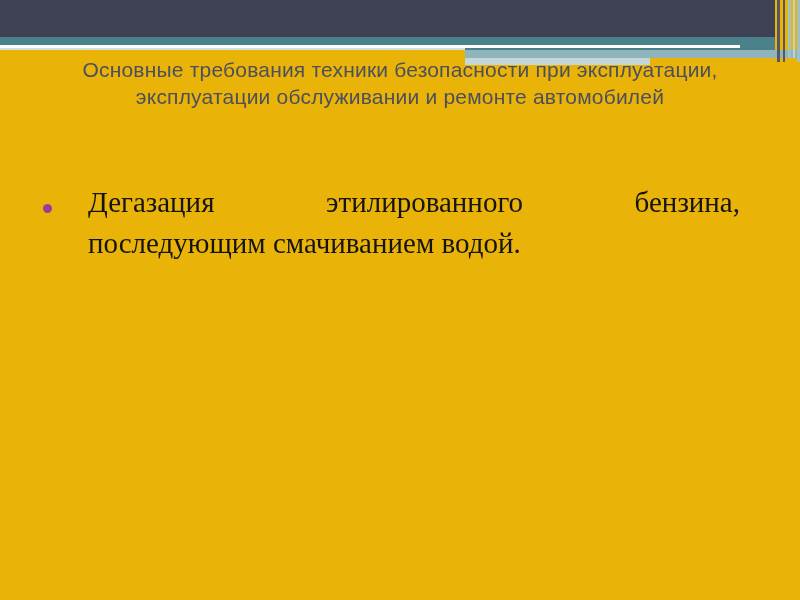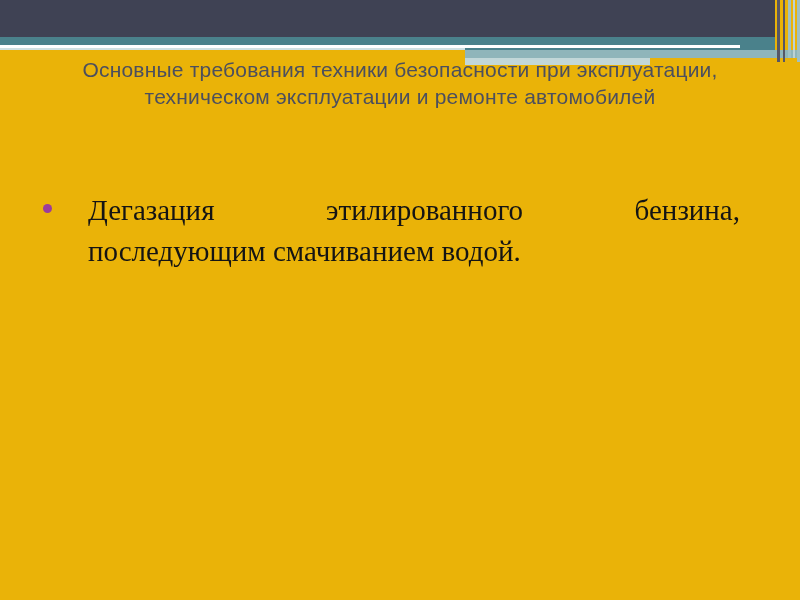--- a/index.html
+++ b/index.html
@@ -73,21 +73,21 @@
     letter-spacing: 0.2px;
   }
   
   .bullet-dot {
     position: absolute; left: 43px; top: 204px;
     width: 9px; height: 9px;
     border-radius: 50%;
     background: #9B3C9B;
   }
   .bullet-text {
-    position: absolute; left: 88px; top: 190px;
+    position: absolute; left: 88px; top: 182px;
     width: 652px;
     font-family: "Liberation Serif", "DejaVu Serif", serif;
     font-size: 29px;
     line-height: 41px;
     color: #141414;
   }
   .bullet-text .tline {
     text-align: justify;
     text-align-last: justify;
     white-space: normal;
@@ -113,21 +113,21 @@
   <div class="pinstripes">
     <div class="stripe s1"></div>
     <div class="stripe s2"></div>
     <div class="stripe s3"></div>
     <div class="stripe s4"></div>
     <div class="stripe s5"></div>
   </div>
 
   <div class="title-block">
     <div>Основные требования техники безопасности при эксплуатации,</div>
-    <div>техническом эксплуатации и ремонте автомобилей</div>
+    <div>эксплуатации обслуживании и ремонте автомобилей</div>
   </div>
 
   <div class="bullet-dot"></div>
   <div class="bullet-text">
     <div class="tline">Дегазация этилированного бензина,</div>
     <div class="tline last">последующим смачиванием водой.</div>
   </div>
 
 </div>
 

